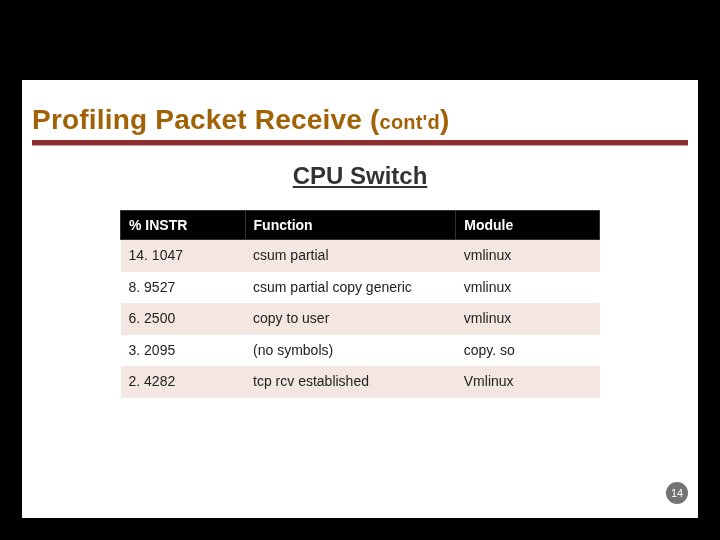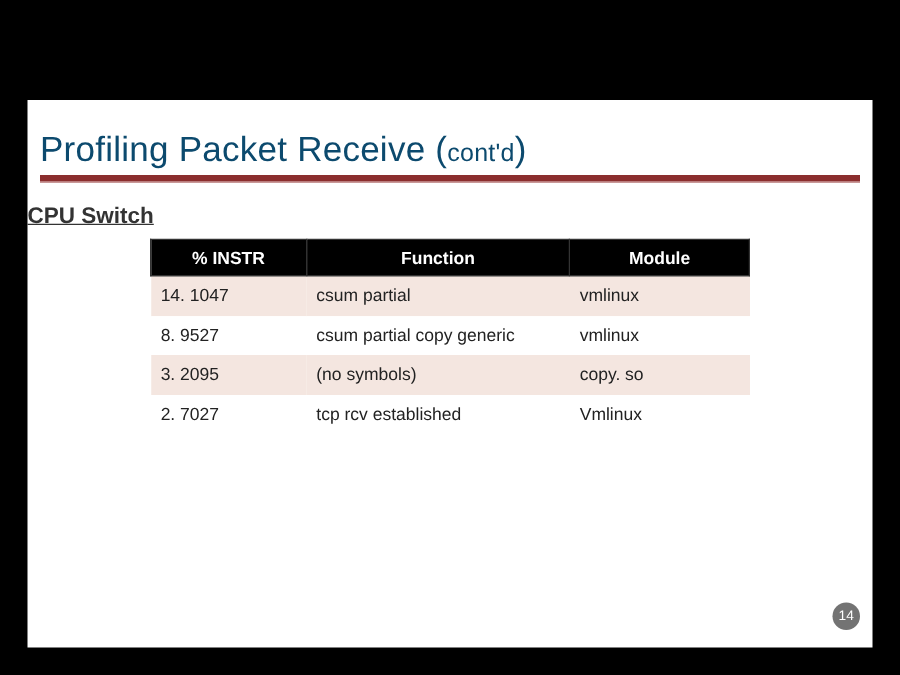--- a/index.html
+++ b/index.html
@@ -19,58 +19,59 @@
     width: 676px;
     height: 438px;
     background: #fff;
     box-sizing: border-box;
   }
   .title-wrap {
     padding: 24px 10px 6px 10px;
   }
   .title {
     font-size: 28px;
-    font-weight: normal;
-    color: #0c4a6e;
+    font-weight: bold;
+    color: #a16207;
     letter-spacing: 0.2px;
   }
   .title .contd {
     font-size: 20px;
   }
   .title-underline {
     margin-top: 4px;
     height: 5px;
     background: #8b2e2e;
     border-bottom: 1px solid #c99;
     width: 100%;
   }
   .subtitle {
-    font-size: 18px;
+    text-align: center;
+    font-size: 24px;
     font-weight: bold;
     color: #333;
     text-decoration: underline;
     margin-top: 10px;
-    margin-bottom: 8px;
+    margin-bottom: 20px;
   }
   .table-wrap {
     margin: 0 auto;
     width: 480px;
   }
   table {
     border-collapse: collapse;
     width: 100%;
     font-size: 14px;
     color: #222;
   }
   th {
     background: #000;
     color: #fff;
     font-weight: bold;
     padding: 6px 8px;
-    text-align: center;
+    text-align: left;
     border: 1px solid #333;
   }
   td {
     padding: 7px 8px;
     text-align: left;
     line-height: 1.25;
   }
   tbody tr:nth-child(odd) td {
     background: #f4e6e0;
   }
@@ -124,26 +125,31 @@
           <td>14. 1047</td>
           <td>csum partial</td>
           <td>vmlinux</td>
         </tr>
         <tr>
           <td>8. 9527</td>
           <td>csum partial copy generic</td>
           <td>vmlinux</td>
         </tr>
         <tr>
+          <td>6. 2500</td>
+          <td>copy to user</td>
+          <td>vmlinux</td>
+        </tr>
+        <tr>
           <td>3. 2095</td>
           <td>(no symbols)</td>
           <td>copy. so</td>
         </tr>
         <tr>
-          <td>2. 7027</td>
+          <td>2. 4282</td>
           <td>tcp rcv established</td>
           <td>Vmlinux</td>
         </tr>
       </tbody>
     </table>
   </div>
 
   <div class="page-number">14</div>
 
 </div>

